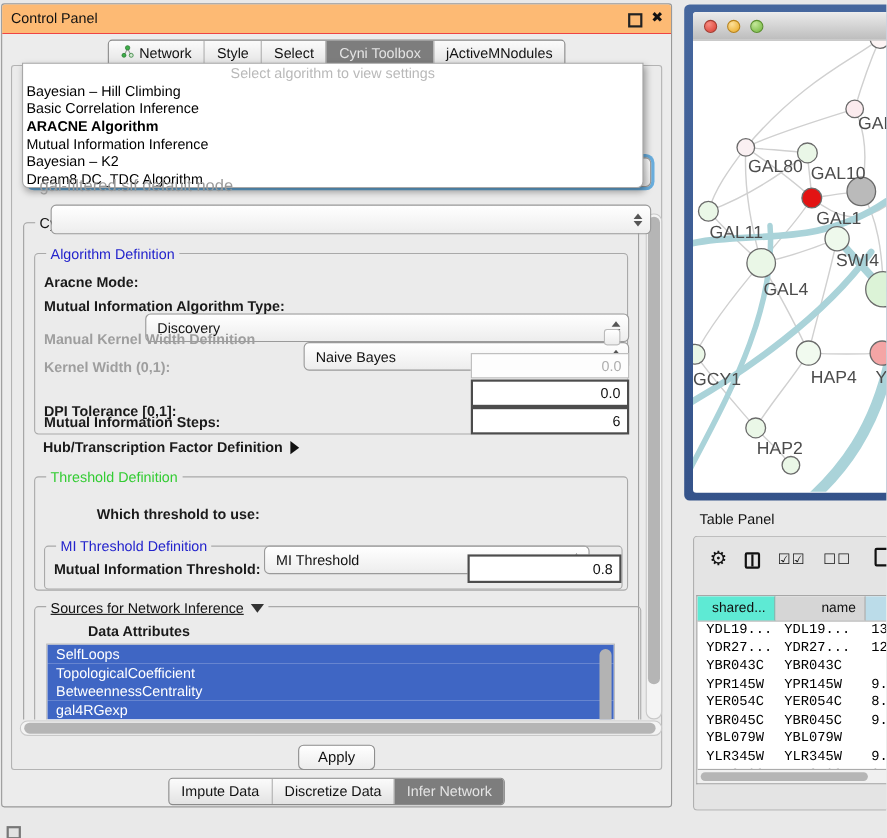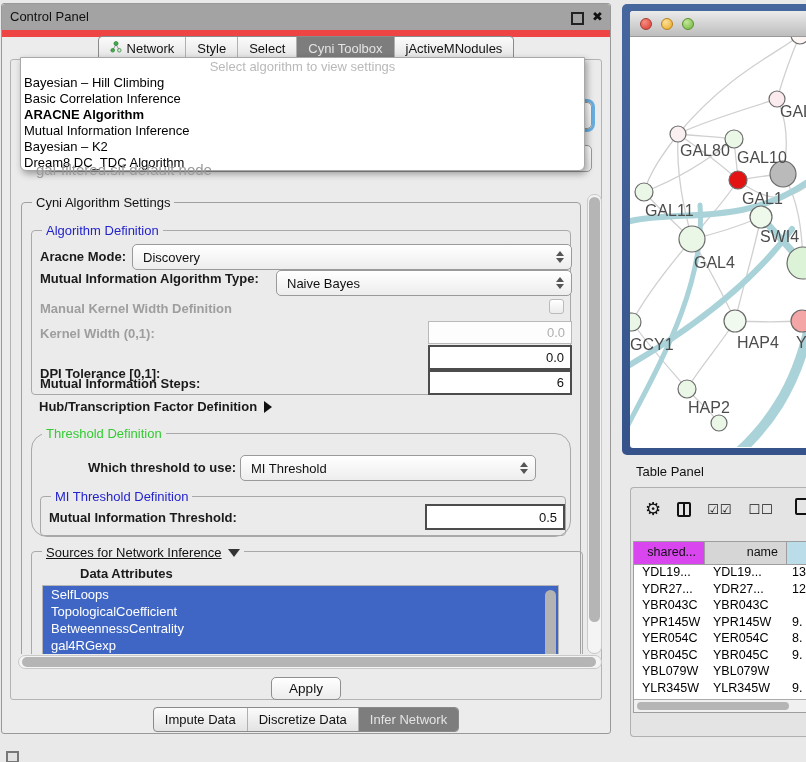--- a/index.html
+++ b/index.html
@@ -5,41 +5,41 @@
   html,body{margin:0;padding:0;}
   body{
     position:relative;width:806px;height:762px;overflow:hidden;
     background:#e9e9e9;font-family:"Liberation Sans",sans-serif;
     -webkit-font-smoothing:antialiased;
   }
   
   #control-panel{position:absolute;left:1px;top:3px;width:610px;height:731px;
     background:#ececec;border:1px solid #999;border-radius:3px;box-sizing:border-box;}
   .titlebar{position:relative;height:26px;line-height:26px;padding-left:8px;
-    font-size:13px;color:#111;background:#a3a3a3;border-bottom:7px solid #ef4444;
+    font-size:13px;color:#111;background:#fdba74;border-bottom:1px solid #ef4444;
     border-radius:3px 3px 0 0;}
   .float-icon{position:absolute;right:26px;top:8px;width:9px;height:9px;border:2px solid #222;background:transparent;}
   .close-icon{position:absolute;right:7px;top:0;font-size:13px;font-weight:bold;color:#111;font-family:"DejaVu Sans",sans-serif;}
   .tabbar{position:absolute;left:0;width:100%;display:flex;justify-content:center;}
   #top-tabbar{top:32px;}
   #bottom-tabbar{top:703px;}
   .tabset{display:inline-flex;border:1px solid #8a8a8a;border-radius:4px;overflow:hidden;
     background:linear-gradient(#fbfbfb,#e3e3e3);}
   .tab{padding:4px 11px;font-size:13px;color:#111;border-left:1px solid #b0b0b0;
     display:flex;align-items:center;gap:5px;white-space:nowrap;}
   .tab:first-child{border-left:none;}
   .tab.selected{background:#7d7d7d;color:#e4e4e4;}
   .net-tab-icon{display:inline-block;width:12px;height:12px;}
   
   .content{position:absolute;left:8px;top:55px;width:592px;height:641px;
     border:1px solid #b3b3b3;border-radius:3px;background:#ebebeb;box-sizing:border-box;}
   
   .combo{position:absolute;background:linear-gradient(#ffffff,#ededed);
     border:1px solid #9a9a9a;border-radius:5px;display:flex;align-items:center;
-    font-size:13px;color:#111;padding-left:10px;box-sizing:border-box;}
+    font-size:13px;color:#111;padding-left:10px;box-sizing:border-box;margin-top:41px;}
   .combo .arrows{position:absolute;right:7px;top:50%;transform:translateY(-50%);
     display:flex;flex-direction:column;gap:2px;}
   .combo .arr-up{width:0;height:0;border-left:4px solid transparent;border-right:4px solid transparent;border-bottom:5px solid #555;}
   .combo .arr-dn{width:0;height:0;border-left:4px solid transparent;border-right:4px solid transparent;border-top:5px solid #555;}
   .combo.focused{box-shadow:0 0 0 3px #69aede;}
   #combo-inference{left:15px;top:42px;width:566px;height:27px;z-index:1;}
   #combo-table{left:35px;top:85px;width:546px;height:27px;z-index:1;}
   .ghost-text{position:absolute;left:25px;top:101px;font-size:15px;color:#9a9a9a;z-index:11;}
   
   .popup{position:absolute;left:9px;top:-3px;width:565px;height:114px;background:#fff;
@@ -101,24 +101,24 @@
     font-family:"DejaVu Sans",sans-serif;color:#111;}
   .gear-icon{font-size:18px;line-height:18px;}
   .columns-icon{position:relative;width:14px;height:15px;border:2px solid #111;border-radius:2px;box-sizing:border-box;}
   .columns-icon:after{content:"";position:absolute;left:4px;top:0;width:2px;height:11px;background:#111;}
   .checks-icon,.squares-icon{font-size:13px;letter-spacing:1px;}
   .page-icon{position:absolute;left:164px;top:10px;width:22px;height:17px;border:2px solid #111;border-radius:2px;box-sizing:border-box;}
   .tp-table{position:absolute;left:2px;top:53px;right:0;height:172px;background:#fff;
     border:1px solid #9e9e9e;border-right:none;box-sizing:border-box;overflow:hidden;}
   .thead{display:flex;height:22px;border-bottom:1px solid #9e9e9e;font-size:12.5px;color:#111;}
   .thead .hc{line-height:21px;text-align:right;padding-right:8px;border-right:1px solid #9e9e9e;box-sizing:border-box;}
-  .hc.c1{width:71px;background:#d946ef;}
+  .hc.c1{width:71px;background:#5eead4;}
   .hc.c2{width:82px;background:#d6d6d6;}
   .hc.c3{flex:1;background:#bbdce9;border-right:none;}
-  .tbody{position:absolute;left:0;top:22px;right:0;bottom:12px;overflow:hidden;}
+  .tbody{position:absolute;left:0;top:22px;right:0;bottom:12px;overflow:hidden;font-family:Liberation Mono, monospace;}
   .trow{display:flex;height:16.5px;line-height:16.5px;font-size:12.5px;color:#000;}
   .trow .tc{box-sizing:border-box;white-space:nowrap;overflow:hidden;}
   .tc.c1{width:71px;padding-left:8px;}
   .tc.c2{width:82px;padding-left:8px;}
   .tc.c3{flex:1;padding-left:5px;}
   .tp-hscroll{position:absolute;left:0;right:0;bottom:0;height:12px;background:#f0f0f0;border-top:1px solid #ababab;}
   .tp-hscroll .thumb{position:absolute;left:3px;top:2px;height:8px;width:152px;background:#b5b5b5;border-radius:4px;}
   
   #mini-square{position:absolute;left:6px;top:751px;width:13px;height:12px;border:2px solid #777;background:#e2e2e2;box-sizing:border-box;}
 </style>
@@ -216,34 +216,34 @@
           <div class="field active" style="left:396px;top:114px;width:144px;height:25px;">0.0</div>
           <span class="lbl" style="left:8px;top:145px;">Mutual Information Steps:</span>
           <div class="field active" style="left:396px;top:139px;width:144px;height:25px;">6</div>
         </div>
 
         <div class="expander" style="left:17px;top:196px;">
           <span>Hub/Transcription Factor Definition</span>
           <span class="tri-right"></span>
         </div>
 
-        <div class="group" style="left:9px;top:230px;width:540px;height:104px;border-radius:16px;">
+        <div class="group" style="left:9px;top:230px;width:540px;height:104px;">
           <span class="grouplegend legend-green">Threshold Definition</span>
           <span class="lbl" style="left:56px;top:26px;">Which threshold to use:</span>
           <div class="combo" style="left:208px;top:21px;width:296px;height:26px;">
             <span>MI Threshold</span>
             <span class="arrows">
                 <span class="arr-up"></span>
                 <span class="arr-dn"></span>
               </span>
           </div>
           <div class="group" style="left:8px;top:62px;width:526px;height:40px;">
             <span class="grouplegend legend-blue">MI Threshold Definition</span>
             <span class="lbl" style="left:8px;top:13px;">Mutual Information Threshold:</span>
-            <div class="field active" style="left:384px;top:7px;width:140px;height:26px;">0.5</div>
+            <div class="field active" style="left:384px;top:7px;width:140px;height:26px;">0.8</div>
           </div>
         </div>
 
         <div class="group" style="left:9px;top:348px;width:552px;height:290px;">
           <span class="grouplegend" style="top:-7px;text-decoration:underline;">
             <span>Sources for Network Inference</span>
             <span class="tri-down"></span>
           </span>
           <span class="lbl" style="left:8px;top:14px;padding-left:40px;">Data Attributes</span>
           <div class="attr-list" style="left:10px;top:33px;width:517px;height:200px;">

